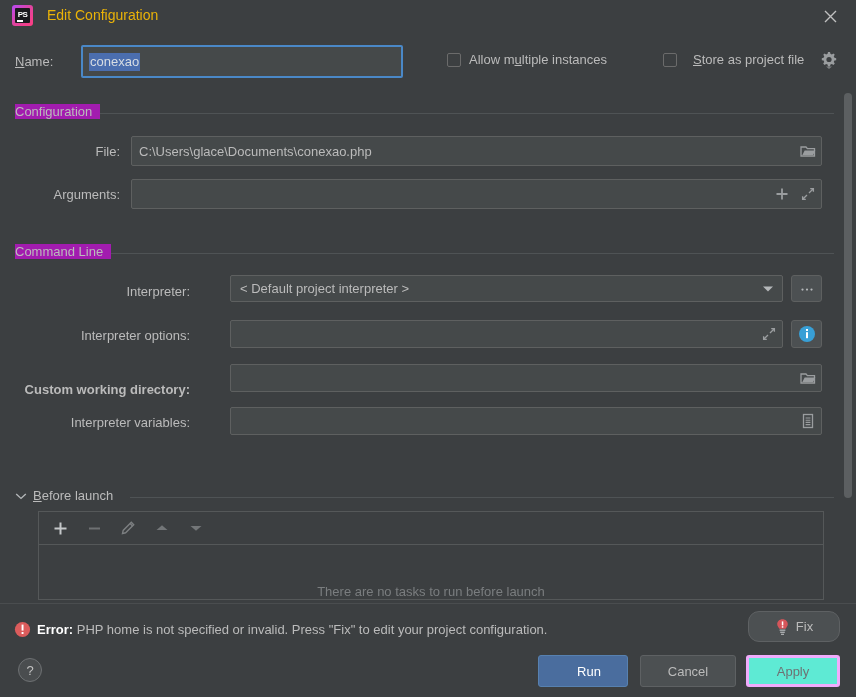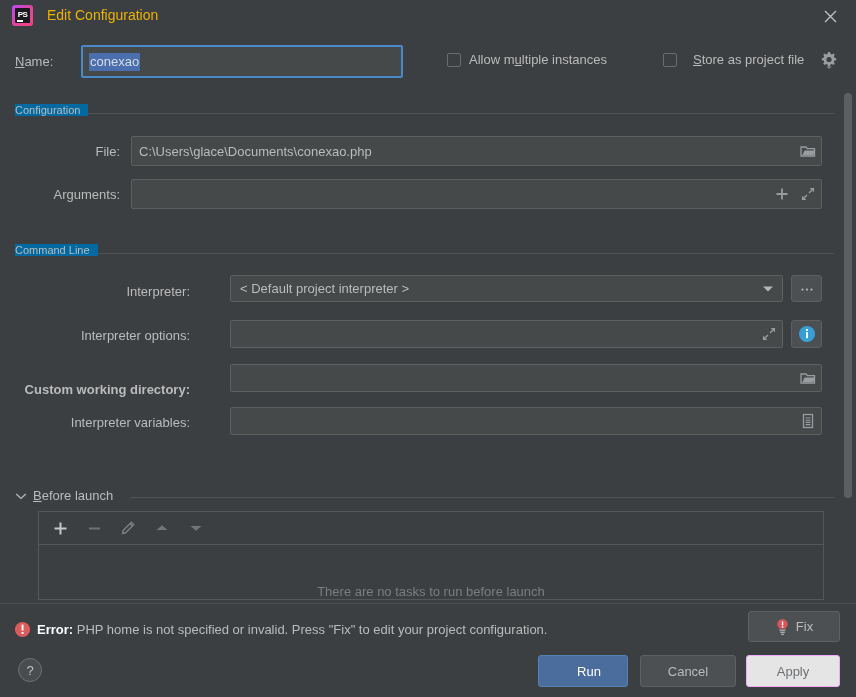--- a/index.html
+++ b/index.html
@@ -93,21 +93,21 @@
   }
   .scrollbar-thumb {
     position: absolute; right: 5px; top: 93px; width: 8px; height: 405px;
     background: #5c5f61; border-radius: 4px; cursor: pointer;
   }
 
   
   .sect { position: absolute; left: 0; width: 856px; height: 16px; }
   .sect .t {
     position: absolute; left: 15px; top: 0;
-    font-size: 11px; color: #bbbbbb; background: #0369a1;
+    font-size: 13px; color: #bbbbbb; background: #a21caf;
     padding-right: 8px; z-index: 2;
   }
   .sect .line {
     position: absolute; left: 15px; right: 22px; top: 9px;
     height: 1px; background: #4f5355;
   }
 
   .flabel {
     position: absolute; font-size: 13px; color: #bbbbbb;
     text-align: right;
@@ -167,41 +167,41 @@
   .errbar {
     position: absolute; left: 0; top: 603px; width: 856px; height: 47px;
     border-top: 1px solid #4a4d4f;
     display: flex; align-items: center;
   }
   .err-icon { position: absolute; left: 14px; top: 17px; }
   .err-text { position: absolute; left: 37px; top: 18px; font-size: 13px; color: #bbbbbb; }
   .err-text b { color: #ffffff; }
   .fix-btn {
     position: absolute; left: 748px; top: 611px; width: 92px; height: 31px;
-    background: #4c5052; border: 1px solid #5e6163; border-radius: 3px;
+    background: #4c5052; border: 1px solid #5e6163; border-radius: 11px;
     display: flex; align-items: center; justify-content: center; gap: 6px;
     cursor: pointer; font-size: 13px; color: #bbbbbb;
   }
 
   
   .help-btn {
     position: absolute; left: 18px; top: 658px;
     width: 24px; height: 24px; border-radius: 50%;
     border: 1px solid #6e7173; background: #4a4d4f;
     display: flex; align-items: center; justify-content: center;
     font-size: 13px; color: #c2c2c2; cursor: pointer;
   }
   .btn {
     position: absolute; height: 32px; border-radius: 3px;
     display: flex; align-items: center; justify-content: center;
     font-size: 13px; cursor: pointer;
   }
   .btn-primary { background: #4a6d9e; border: 1px solid #5781b0; color: #ffffff; padding-left: 12px; }
   .btn-normal  { background: #4c5052; border: 1px solid #5e6163; color: #bbbbbb; }
-  .btn-disabled{ background: #e5e5e5; border: 1px solid #f0abfc; color: #6e7173; cursor: default; }
+  .btn-disabled{ background: #5eead4; border: 3px solid #f0abfc; color: #6e7173; cursor: default; }
 </style>
 </head>
 <body>
 
 <div class="titlebar">
   <div class="ps-logo">
     <div class="inner">PS</div>
     <div class="underbar"></div>
   </div>
   <div class="dlg-title">Edit Configuration</div>

